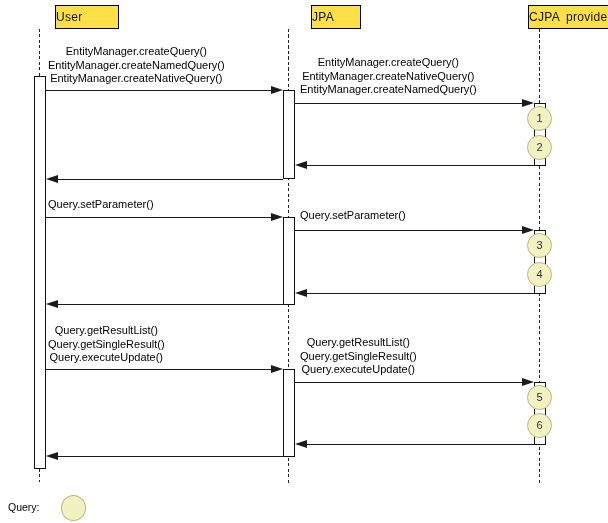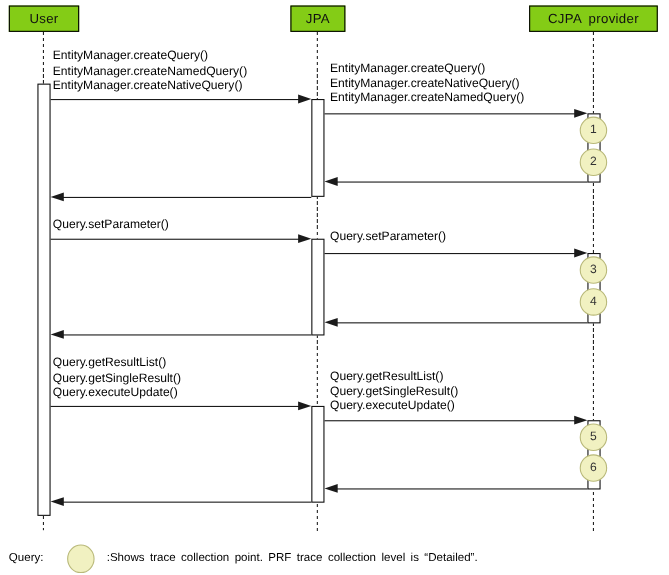--- a/index.html
+++ b/index.html
@@ -2,37 +2,37 @@
 <html><head>
 <meta charset="utf-8">
 <style>
   html,body{margin:0;padding:0;background:#fff;}
   #stage{
     position:relative;width:608px;height:523px;background:#fff;overflow:hidden;
     font-family:"Liberation Sans",sans-serif;color:#111;
     --line:#1a1a1a;--trace-fill:#f1f1c1;--trace-border:#b9b97a;
   }
   .actor-box{
-    position:absolute;height:22px;border:1.5px solid #000;background:#84cc16;
-    display:flex;align-items:center;justify-content:center;
-    font-size:12px;word-spacing:3px;letter-spacing:.3px;z-index:6;
+    position:absolute;height:22px;border:1.5px solid #000;background:#fde047;
+    display:flex;align-items:center;justify-content:flex-start;
+    font-size:12px;word-spacing:3px;letter-spacing:.3px;z-index:6;margin-left:47px;
   }
   .lifeline{
     position:absolute;width:1.3px;z-index:1;
     background:repeating-linear-gradient(to bottom,#222 0,#222 3px,transparent 3px,transparent 5.5px);
   }
   .activation{position:absolute;width:10px;background:#fff;border:1px solid #111;z-index:3;}
   .arrow{position:absolute;height:9px;z-index:4;}
   .arrow .ln{position:absolute;top:3.6px;height:1.5px;background:var(--line);}
   .arrow.r .ln{left:0;right:9px;}
   .arrow.l .ln{left:9px;right:0;}
   .arrow .hd{position:absolute;top:0;width:0;height:0;}
   .arrow.r .hd{right:0;border-left:12px solid var(--line);border-top:4.5px solid transparent;border-bottom:4.5px solid transparent;}
   .arrow.l .hd{left:0;border-right:12px solid var(--line);border-top:4.5px solid transparent;border-bottom:4.5px solid transparent;}
-  .msgs{position:absolute;z-index:6;white-space:nowrap;}
+  .msgs{position:absolute;z-index:6;white-space:nowrap;text-align:center;}
   .msg{font-size:11px;line-height:13.5px;color:#000;}
   .tp{
     position:absolute;width:23px;height:23px;border-radius:50%;
     background:var(--trace-fill);border:1px solid var(--trace-border);
     color:#333;font-size:11px;line-height:23px;text-align:center;z-index:5;
   }
   .legend-label{position:absolute;left:8px;top:501px;font-size:10.5px;color:#000;}
   .legend-circle{
     position:absolute;left:61px;top:495px;width:23px;height:24px;border-radius:50%;
     background:var(--trace-fill);border:1px solid var(--trace-border);z-index:5;
@@ -146,15 +146,14 @@
     <div class="msg">Query.executeUpdate()</div>
   </div>
   <div class="msgs" style="left:300px;top:336px;">
     <div class="msg">Query.getResultList()</div>
     <div class="msg">Query.getSingleResult()</div>
     <div class="msg">Query.executeUpdate()</div>
   </div>
 
   <div class="legend-label">Query:</div>
   <div class="legend-circle"></div>
-  <div class="legend-text">:Shows trace collection point. PRF trace collection level is “Detailed”.</div>
 
 </div>
 
 </body></html>

